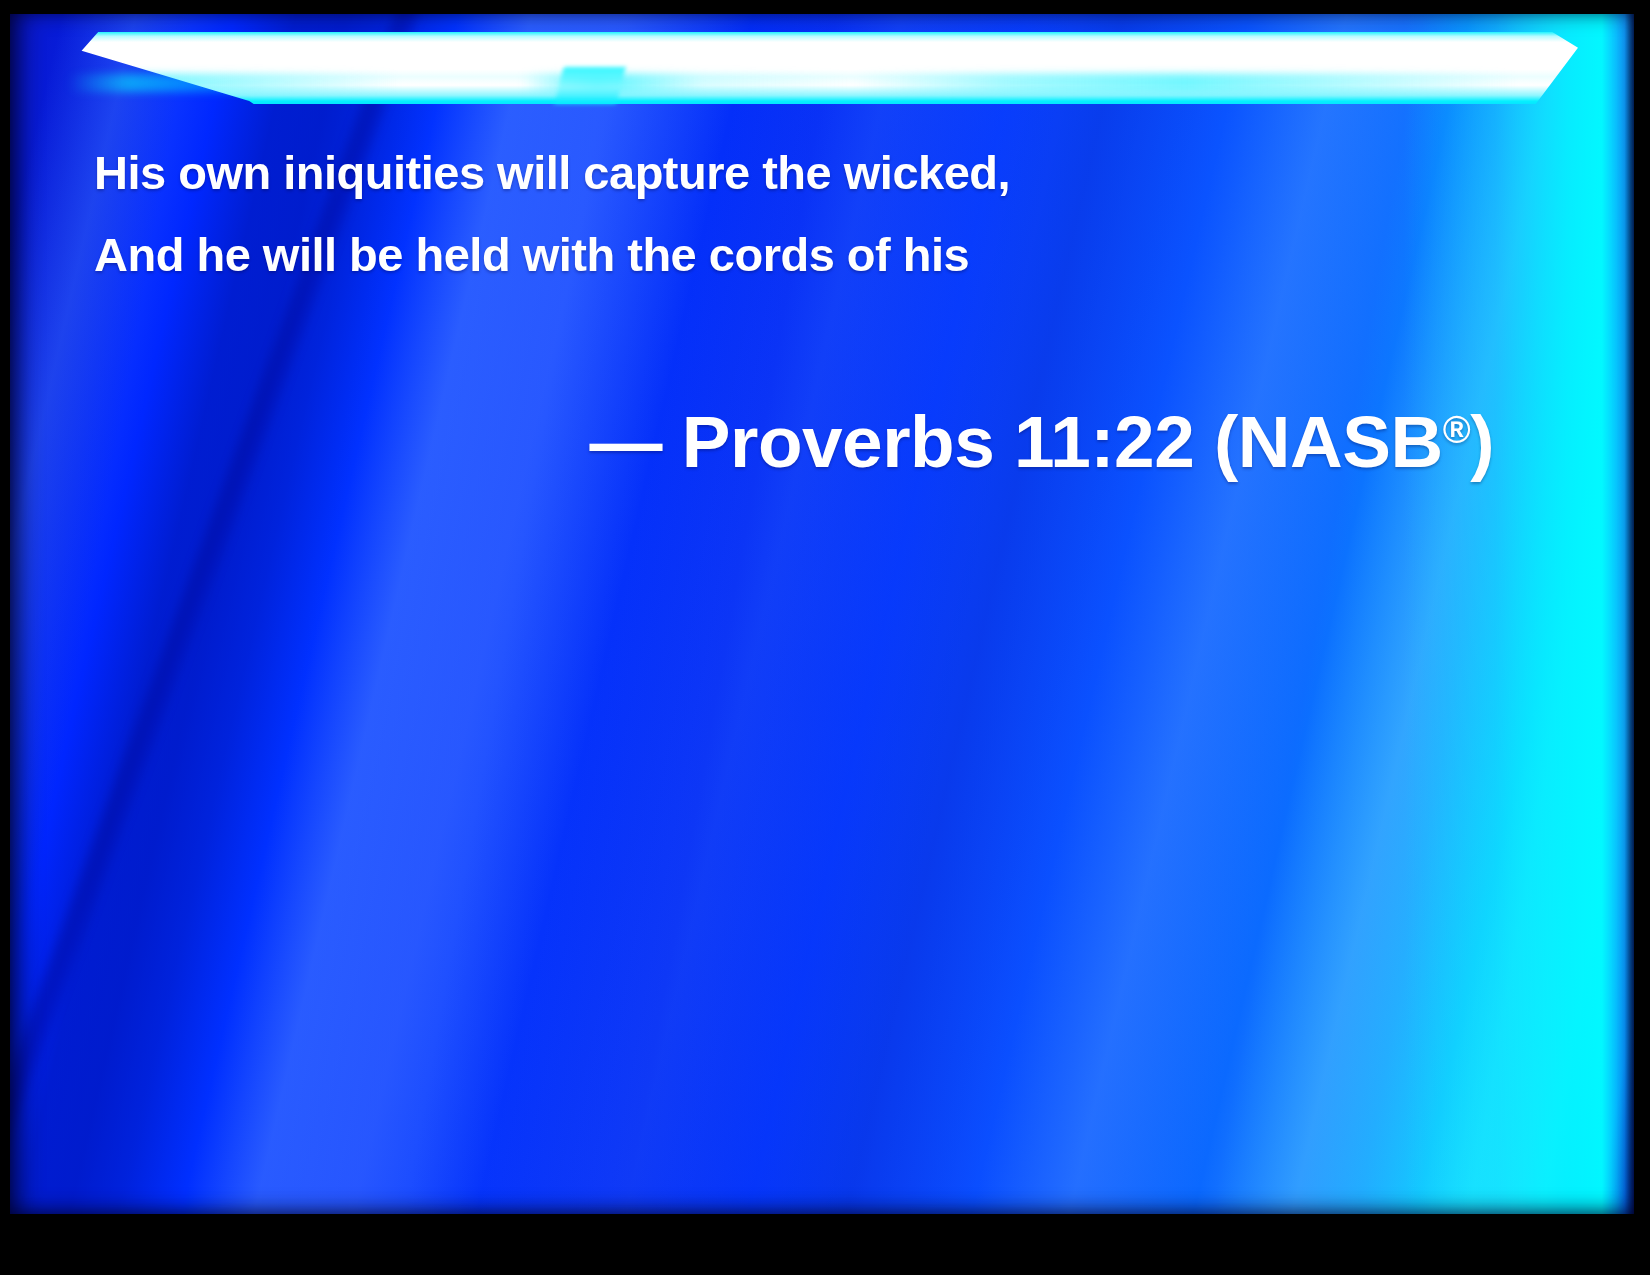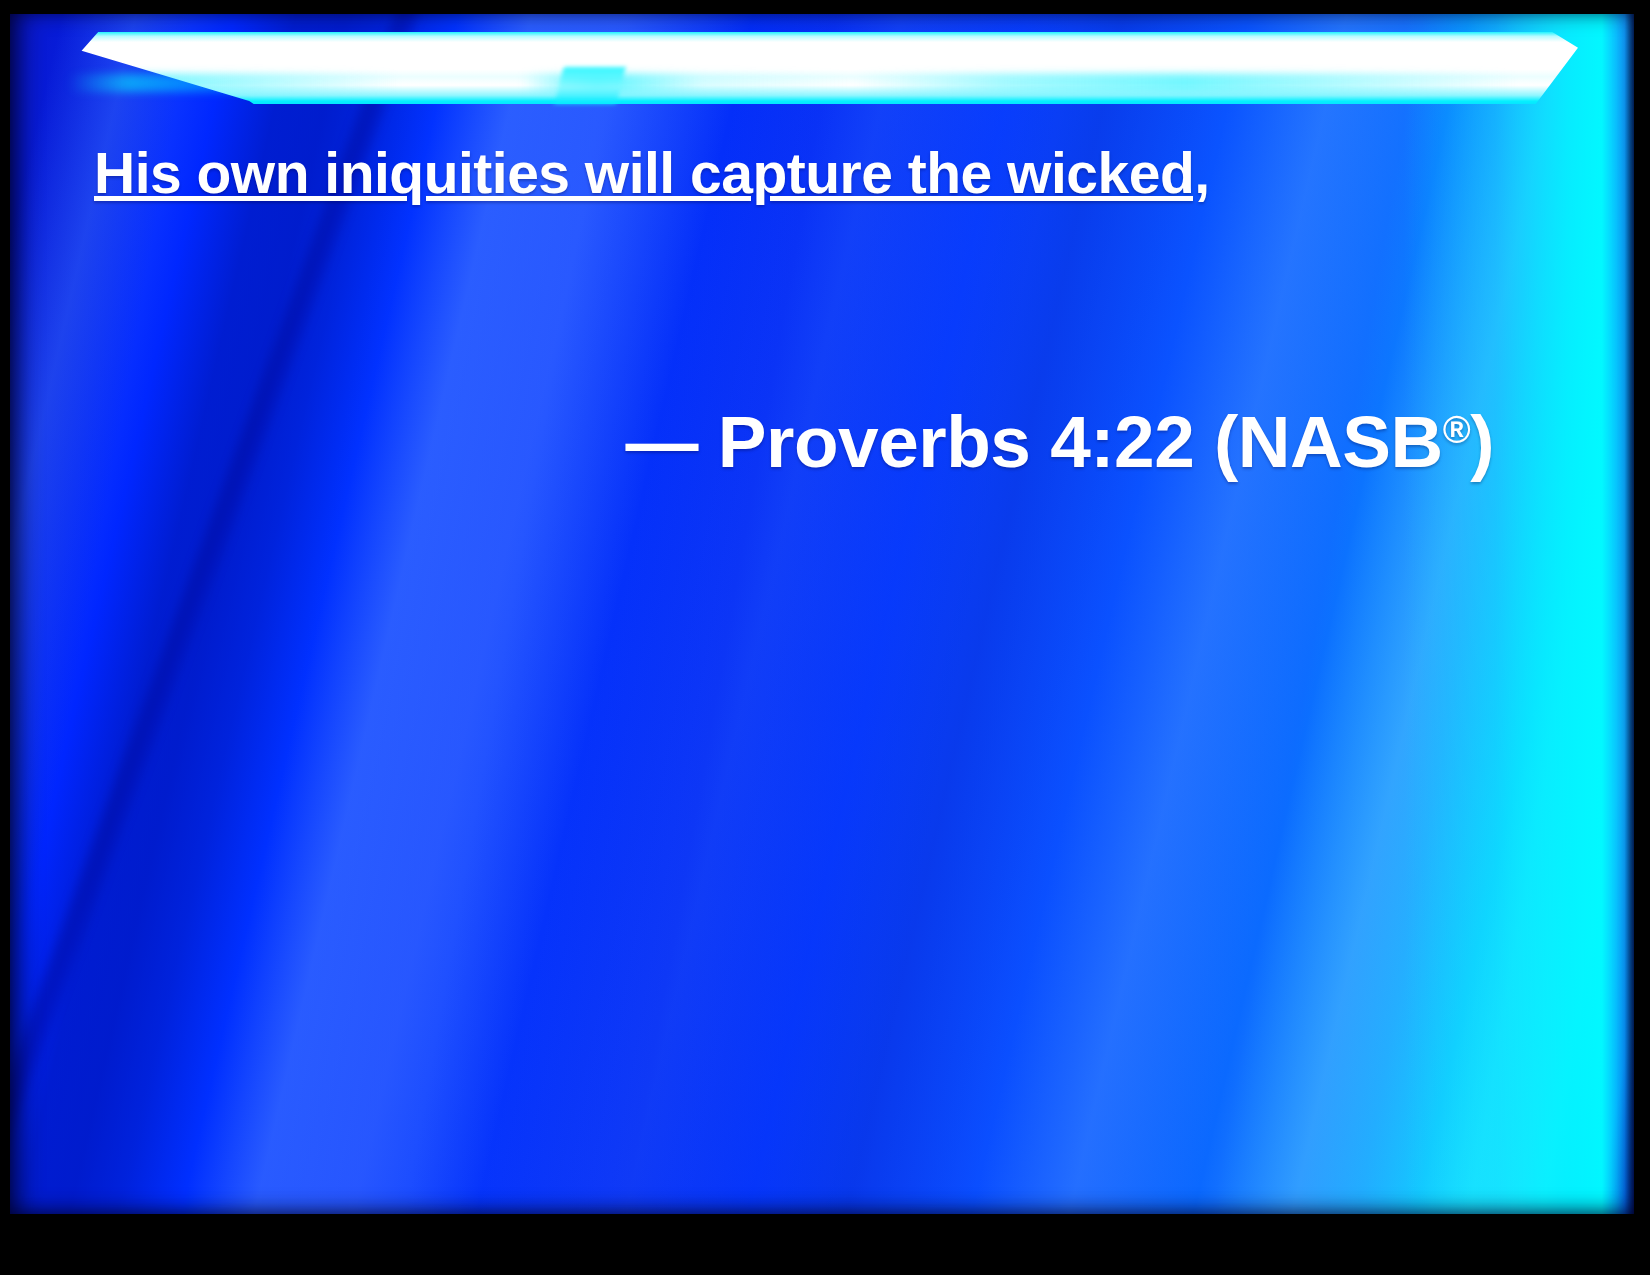--- a/index.html
+++ b/index.html
@@ -214,26 +214,25 @@
     position: absolute;
     left: 84px;
     top: 118px;
     width: 1420px;
     z-index: 4;
   }
   .verse-line {
     color: #ffffff;
     font-family: "Liberation Sans", sans-serif;
     font-weight: bold;
-    font-size: 57px;
+    font-size: 47px;
     line-height: 82px;
     letter-spacing: -0.5px;
     white-space: nowrap;
     text-shadow: 0 2px 3px rgba(0,0,60,0.30);
-    text-decoration: underline;
   }
 
   .attribution-row {
     position: absolute;
     left: 84px;
     top: 375px;
     width: 1400px;
     text-align: right;
     z-index: 4;
   }
@@ -269,20 +268,21 @@
     <div class="bg-vignette"></div>
 
     <div class="top-banner">
       <div class="banner-shape"></div>
       <div class="banner-glow-cyan"></div>
       <div class="banner-notch"></div>
     </div>
 
     <div class="verse-block">
       <div class="verse-line">His own iniquities will capture the wicked,</div>
+      <div class="verse-line">And he will be held with the cords of his</div>
     </div>
 
     <div class="attribution-row">
-      <div class="attribution"><span>—</span><span>&nbsp;</span><span>Proverbs</span><span>&nbsp;</span><span>4:22</span><span>&nbsp;</span><span>(NASB</span><span class="reg-mark">®</span><span>)</span></div>
+      <div class="attribution"><span>—</span><span>&nbsp;</span><span>Proverbs</span><span>&nbsp;</span><span>11:22</span><span>&nbsp;</span><span>(NASB</span><span class="reg-mark">®</span><span>)</span></div>
     </div>
 
   </div>
 </div>
 
 </body></html>

